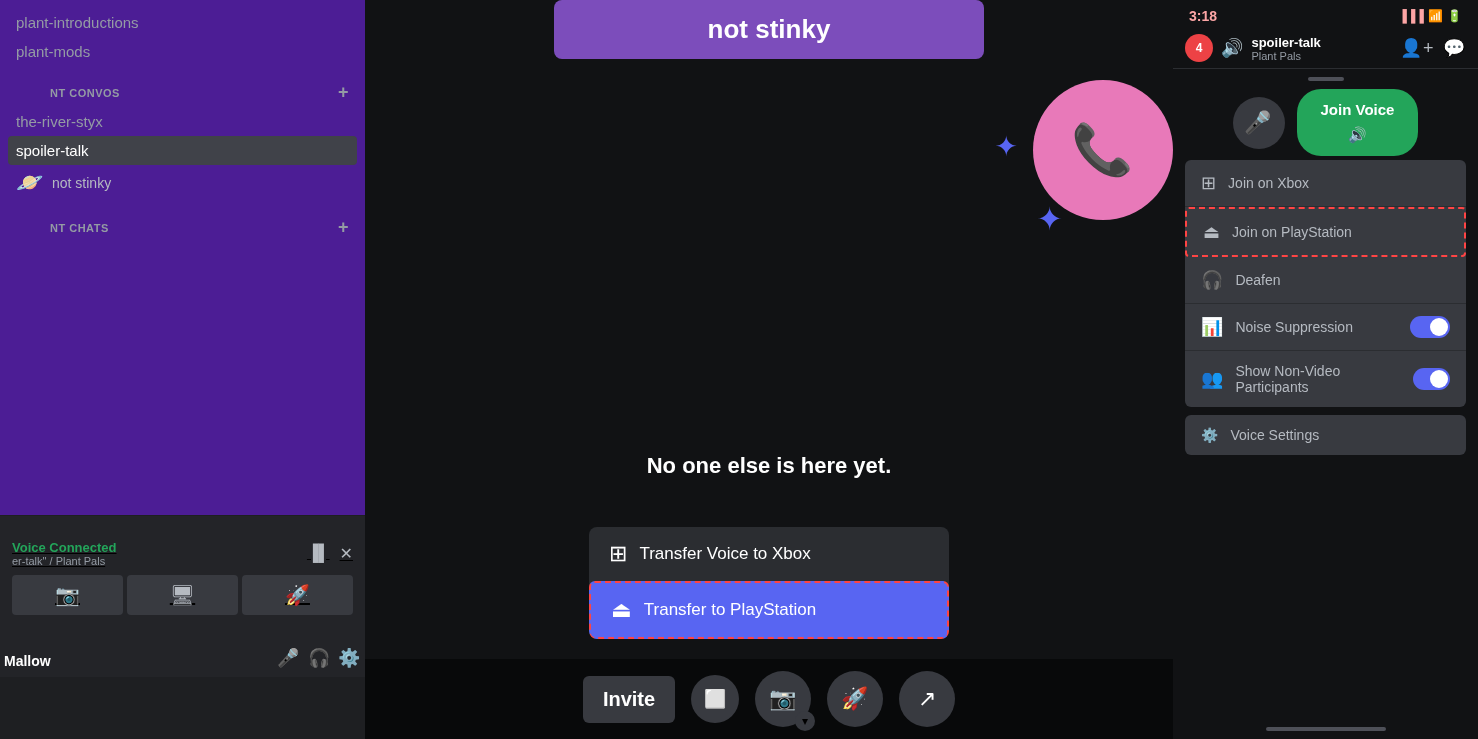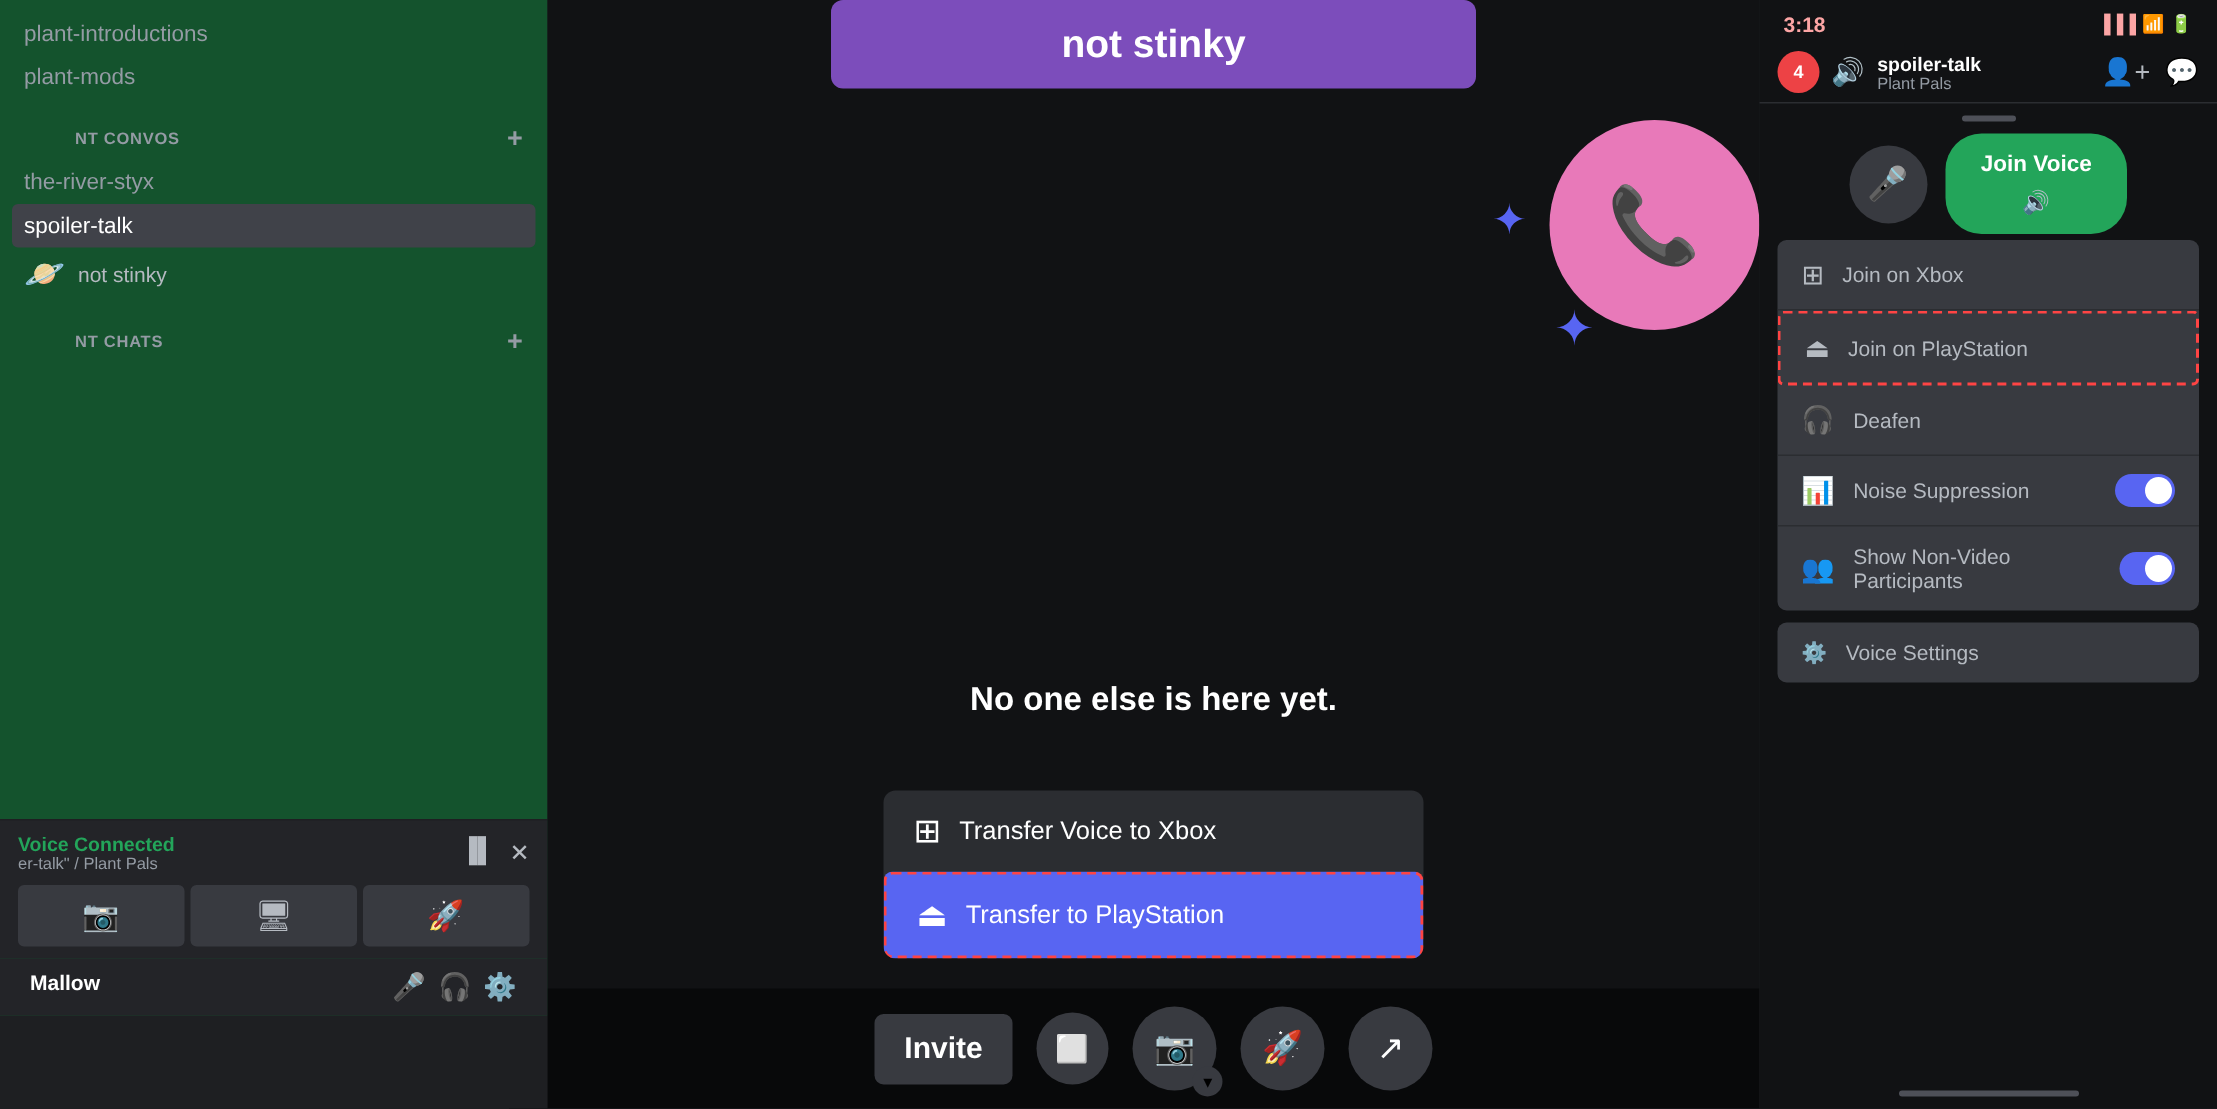--- a/index.html
+++ b/index.html
@@ -9,21 +9,21 @@
       overflow: hidden;
       font-family: 'Segoe UI', Arial, sans-serif;
       background: #1e1f22;
       display: flex;
     }
 
     
     .sidebar {
       width: 365px;
       height: 677px;
-      background: #14532d;
+      background: #4c1d95;
       display: flex;
       flex-direction: column;
       flex-shrink: 0;
       position: relative;
     }
 
     .sidebar-channels {
       flex: 1;
       padding: 8px 0;
       overflow: hidden;
@@ -61,23 +61,24 @@
       margin-left: 34px;
     }
 
     .channel-section .plus {
       font-size: 18px;
       cursor: pointer;
       color: #949ba4;
     }
 
     .voice-status {
-      padding: 8px 12px;
+      padding: 24px 12px;
       background: #232428;
       border-top: 1px solid #1e1f22;
+      text-decoration: underline;
     }
 
     .voice-connected-label {
       color: #23a55a;
       font-size: 13px;
       font-weight: 700;
     }
 
     .voice-server {
       color: #949ba4;
@@ -105,22 +106,22 @@
       font-size: 20px;
       padding: 8px 0;
       cursor: pointer;
       display: flex;
       align-items: center;
       justify-content: center;
     }
 
     .user-bar {
       display: flex;
-      align-items: flex-start;
-      padding: 8px 20px;
+      align-items: flex-end;
+      padding: 8px 4px;
       background: #232428;
       gap: 8px;
     }
 
     .user-bar-icon {
       color: #b5bac1;
       font-size: 18px;
       cursor: pointer;
     }
 

